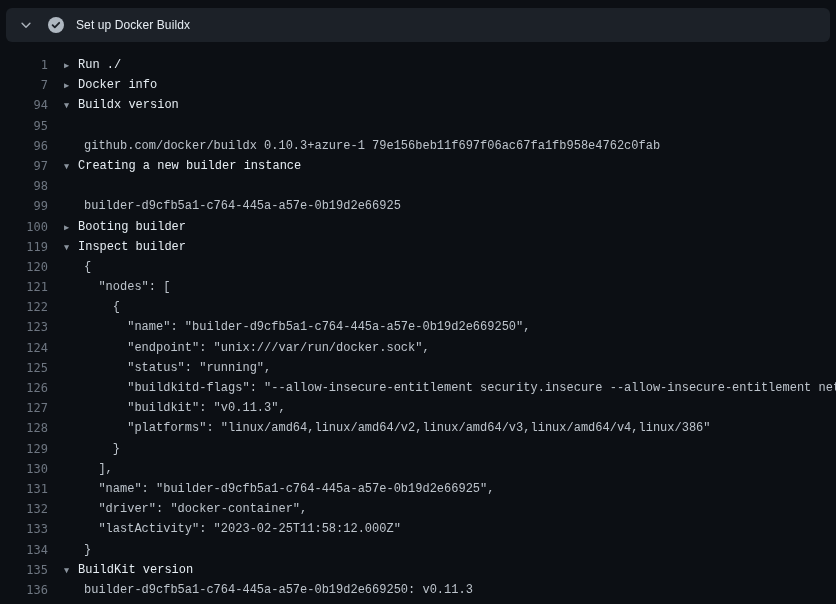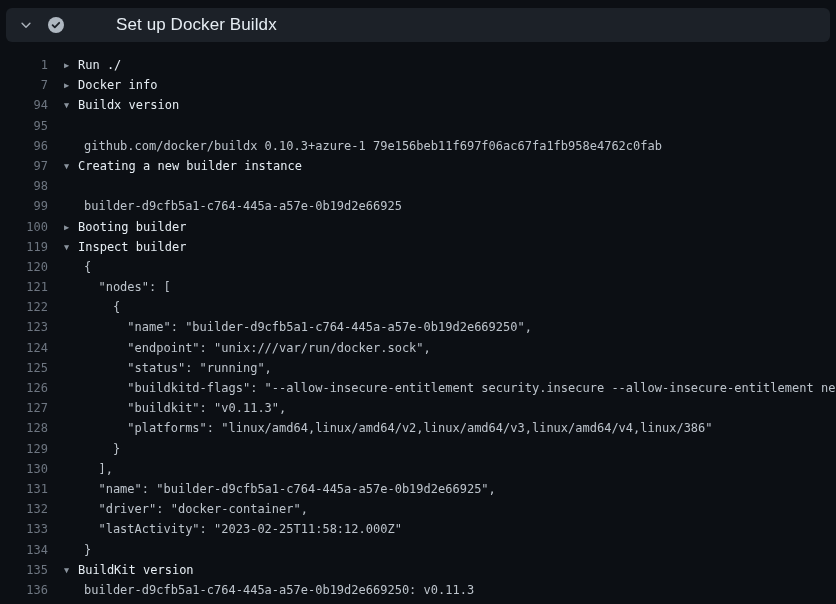--- a/index.html
+++ b/index.html
@@ -36,23 +36,22 @@
     margin-right:14px;
   }
   .step-header .statusico{
     width:16px;height:16px;
     margin-right:12px;
     display:flex;align-items:center;justify-content:center;
   }
   .step-title{
     color:var(--title);
     font-family:"Liberation Sans","DejaVu Sans",sans-serif;
-    font-size:17px;
+    font-size:12px;
     letter-spacing:.1px;
-    margin-left:40px;
   }
   .log{
     padding-top:13px;
     overflow:hidden;
     white-space:pre;
   }
   .row{
     height:20.2px;
     line-height:20.2px;
     display:flex;
@@ -66,21 +65,21 @@
     color:var(--num);
     user-select:none;
   }
   .row .arrow{
     flex:0 0 14px;
     margin-left:16px;
     color:var(--arrow);
     font-size:8.5px;
     text-align:left;
   }
-  .row .txt{white-space:pre;overflow:hidden;}
+  .row .txt{white-space:pre;overflow:hidden;font-family:Liberation Mono, monospace;}
   .row.group .txt{color:var(--group);}
   .row.command .txt{color:var(--command);margin-top:40px;}
   .row.output .txt{color:var(--output);}
   .row.command .txt,
   .row.output .txt{padding-left:6px;}
 </style>
 </head>
 <body>
 
 <div class="step-header">

